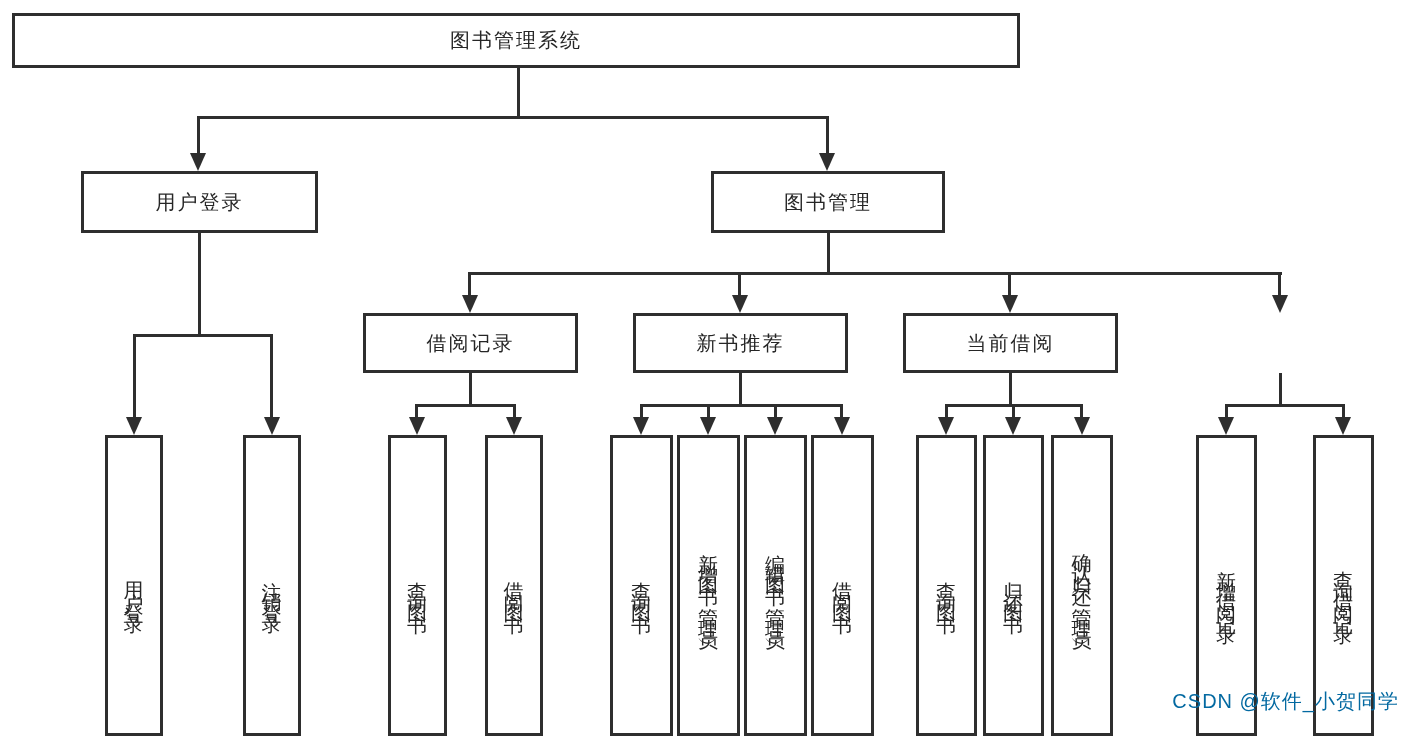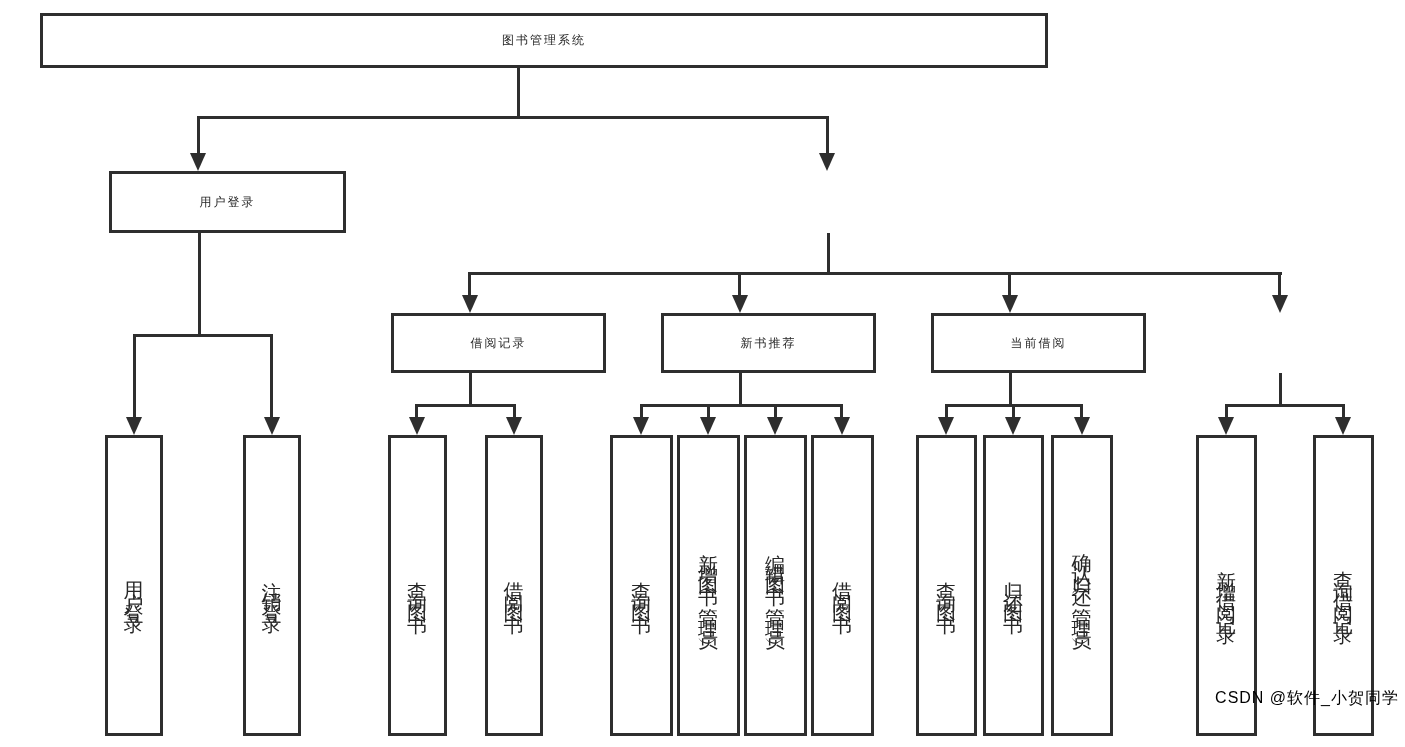--- a/index.html
+++ b/index.html
@@ -16,24 +16,23 @@
     box-sizing: border-box;
     background: #ffffff;
     border: 3px solid #2e2e2e;
     color: #262626;
     display: flex;
     align-items: center;
     justify-content: center;
     text-align: center;
   }
   .h-node {
-    font-size: 12px;
+    font-size: 20px;
     letter-spacing: 2px;
     white-space: nowrap;
-    margin-left: 28px;
   }
   .v-node {
     writing-mode: vertical-rl;
     text-orientation: mixed;
     font-size: 20px;
     letter-spacing: 11px;
     line-height: 1;
     padding-top: 4px;
   }
   .line {
@@ -45,41 +44,42 @@
     width: 0;
     height: 0;
     border-left: 8px solid transparent;
     border-right: 8px solid transparent;
     border-top: 18px solid #2e2e2e;
   }
   .watermark {
     position: absolute;
     top: 688px;
     right: 6px;
-    font-size: 16px;
-    color: #000000;
+    font-size: 20px;
+    color: #0369a1;
     letter-spacing: 1px;
     white-space: nowrap;
   }
 </style>
 </head>
 <body>
 
 <div class="canvas">
 
   <div class="node h-node" style="left:12px; top:13px; width:1008px; height:55px;">图书管理系统</div>
 
   <div class="line" style="left:517px; top:68px; width:3px; height:50px;"></div>
   <div class="line" style="left:197px; top:116px; width:632px; height:3px;"></div>
   <div class="line" style="left:197px; top:116px; width:3px; height:38px;"></div>
   <div class="arrow" style="left:190px; top:153px;"></div>
   <div class="line" style="left:826px; top:116px; width:3px; height:38px;"></div>
   <div class="arrow" style="left:819px; top:153px;"></div>
 
   <div class="node h-node" style="left:81px; top:171px; width:237px; height:62px;">用户登录</div>
+  <div class="node h-node" style="left:711px; top:171px; width:234px; height:62px;">图书管理</div>
 
   <div class="line" style="left:198px; top:233px; width:3px; height:103px;"></div>
   <div class="line" style="left:133px; top:334px; width:140px; height:3px;"></div>
   <div class="line" style="left:133px; top:334px; width:3px; height:83px;"></div>
   <div class="arrow" style="left:126px; top:417px;"></div>
   <div class="line" style="left:270px; top:334px; width:3px; height:83px;"></div>
   <div class="arrow" style="left:264px; top:417px;"></div>
 
   <div class="line" style="left:827px; top:233px; width:3px; height:41px;"></div>
   <div class="line" style="left:468px; top:272px; width:814px; height:3px;"></div>

